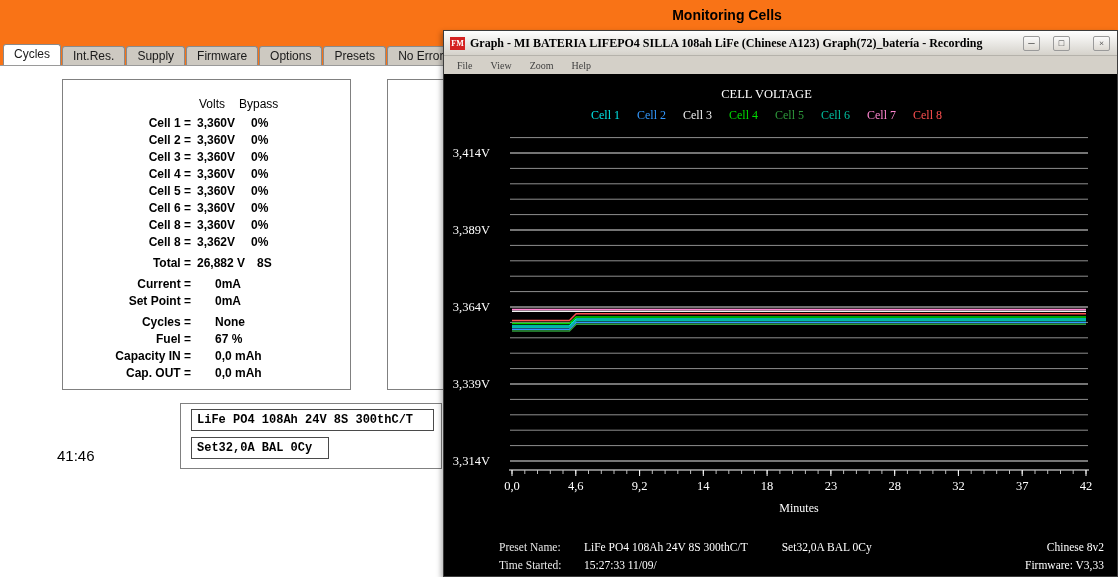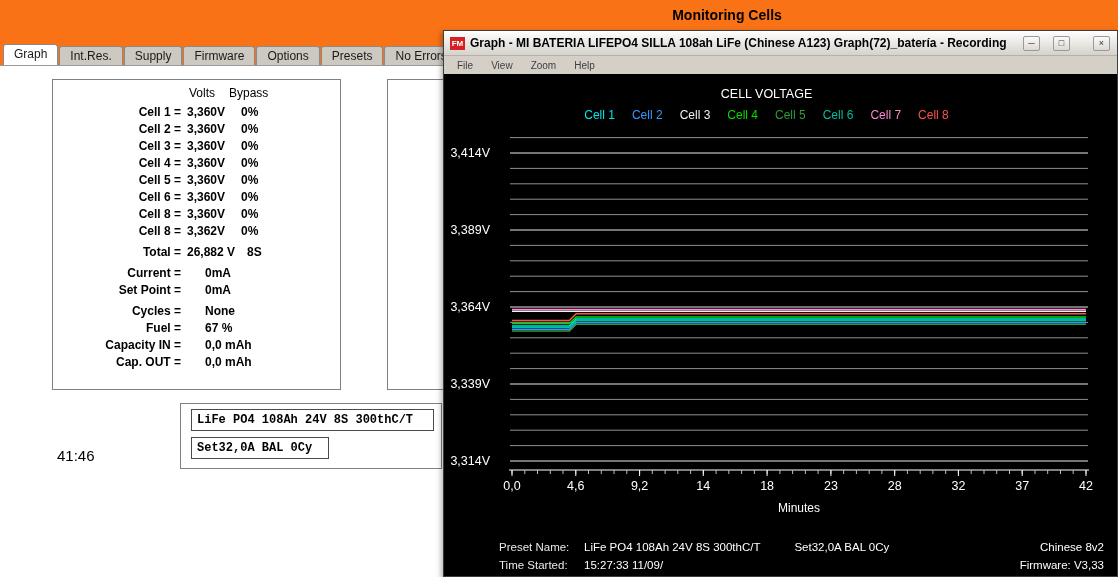--- a/index.html
+++ b/index.html
@@ -11,21 +11,21 @@
                    font-size:14px; font-weight:bold; color:#000; white-space:nowrap; }
   #tabbar { position:absolute; top:44px; left:3px; display:flex; align-items:flex-end; }
   .tab { padding:2px 10px 3px 10px; font-size:12px; color:#1a1a1a; background:#cdc9c1;
          border:1px solid #8a8a8a; border-bottom:none; border-radius:3px 3px 0 0; margin-right:1px;
          height:19px; line-height:14px; }
   .tab.active { background:#ffffff; height:21px; position:relative; z-index:3; }
   #content { position:absolute; top:65px; left:0; width:100%; height:512px; background:#ffffff;
              border-top:1px solid #9a9a9a; }
 
   .groupbox { position:absolute; border:1px solid #808080; background:#fff; }
-  #cells-groupbox { left:52px; top:13px; width:289px; height:311px; padding-top:5px; }
+  #cells-groupbox { left:62px; top:13px; width:289px; height:311px; padding-top:16px; }
   #right-groupbox { left:387px; top:13px; width:125px; height:311px; }
 
   .gb-head { display:flex; height:17px; line-height:17px; font-size:12px; color:#000; margin-bottom:2px; }
   .gb-head .h-volts { margin-left:136px; }
   .gb-head .h-byp { margin-left:14px; }
   .gb-row { display:flex; height:17px; line-height:17px; font-size:12px; font-weight:bold; color:#000; }
   .gb-label { width:128px; text-align:right; }
   .gb-volts { width:52px; margin-left:6px; }
   .gb-volts.wide { width:60px; }
   .gb-byp { margin-left:2px; }
@@ -38,21 +38,21 @@
                   border:1px solid #808080; background:#fff; }
   .preset-box { position:absolute; left:10px; height:22px; border:1px solid #4a4a4a;
                 font-family:"Liberation Mono", monospace; font-weight:bold; font-size:12px;
                 line-height:20px; padding-left:5px; white-space:nowrap; background:#fff; }
   #preset-box1 { top:5px; width:243px; }
   #preset-box2 { top:33px; width:138px; }
 
   
   #graph-window { position:absolute; left:443px; top:30px; width:675px; height:547px;
                   background:#d4d0c8; border:1px solid #3c3c3c; z-index:10;
-                  box-shadow:-2px 2px 5px rgba(0,0,0,0.3); }
+                  box-shadow:-2px 2px 5px rgba(0,0,0,0.3);font-family:Liberation Serif, serif; }
   #titlebar { height:25px; display:flex; align-items:center; padding:0 4px;
               background:linear-gradient(#ffffff,#d5d2cb); border-bottom:1px solid #b5b2ab; }
   #app-icon { width:15px; height:13px; background:#d42121; color:#fff; font-size:8px; font-weight:bold;
               display:flex; align-items:center; justify-content:center; margin:0 5px 0 2px; flex:none; }
   #window-title { flex:1; font-size:12px; font-weight:600; color:#000; white-space:nowrap;
                   overflow:hidden; text-overflow:ellipsis; }
   #window-buttons { display:flex; gap:13px; margin:0 3px 0 8px; flex:none; }
   .win-btn { width:17px; height:15px; background:linear-gradient(#fbfbfb,#ddd9d2);
              border:1px solid #9a9a9a; border-radius:2px; font-size:9px; line-height:12px;
              text-align:center; color:#333; }
@@ -76,21 +76,21 @@
   .f-right { margin-left:auto; }
 </style>
 </head>
 <body>
 
 <div id="screen">
 
   <div id="monitor-title">Monitoring Cells</div>
 
   <div id="tabbar">
-    <div class="tab active">Graph</div>
+    <div class="tab active">Cycles</div>
     <div class="tab">Int.Res.</div>
     <div class="tab">Supply</div>
     <div class="tab">Firmware</div>
     <div class="tab">Options</div>
     <div class="tab">Presets</div>
     <div class="tab">No Errors</div>
   </div>
 
   <div id="content">
 

